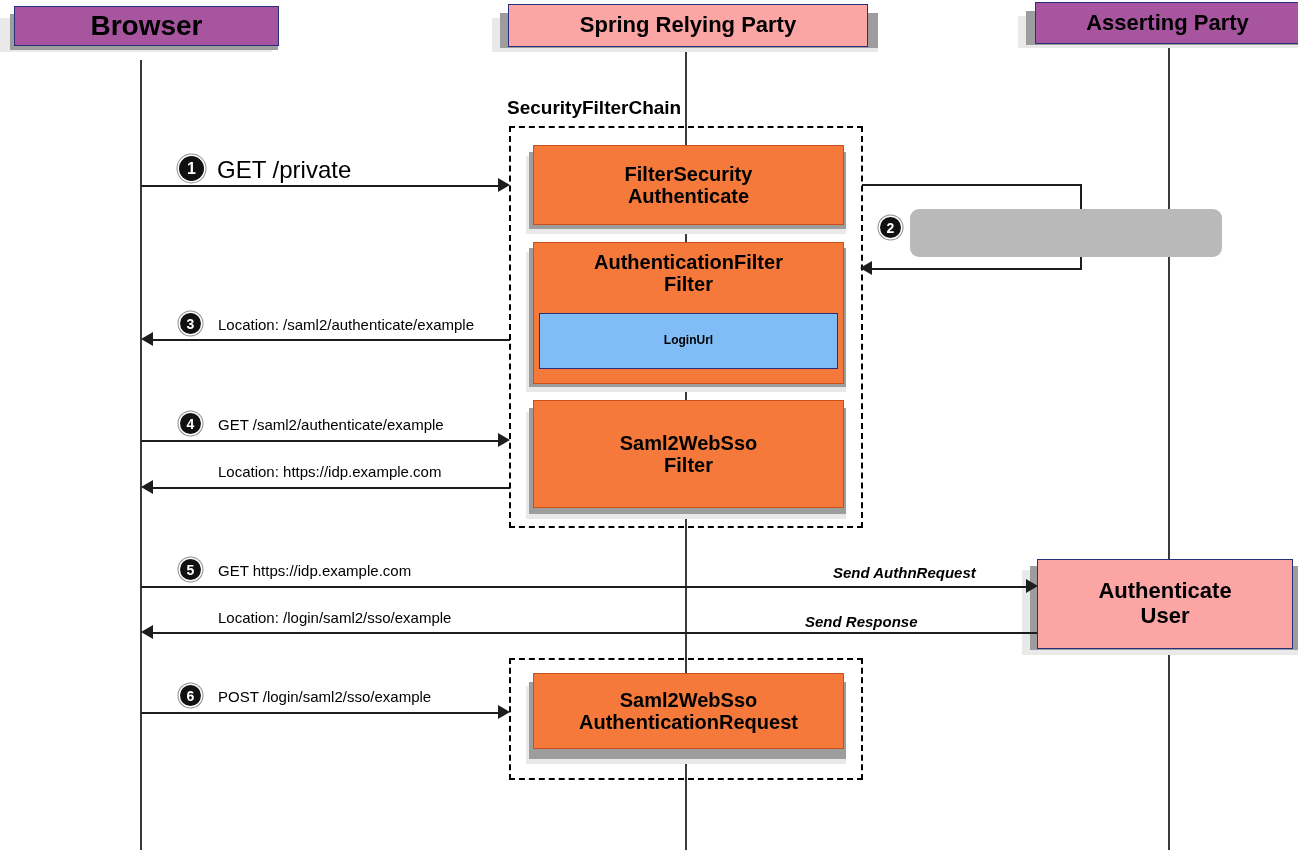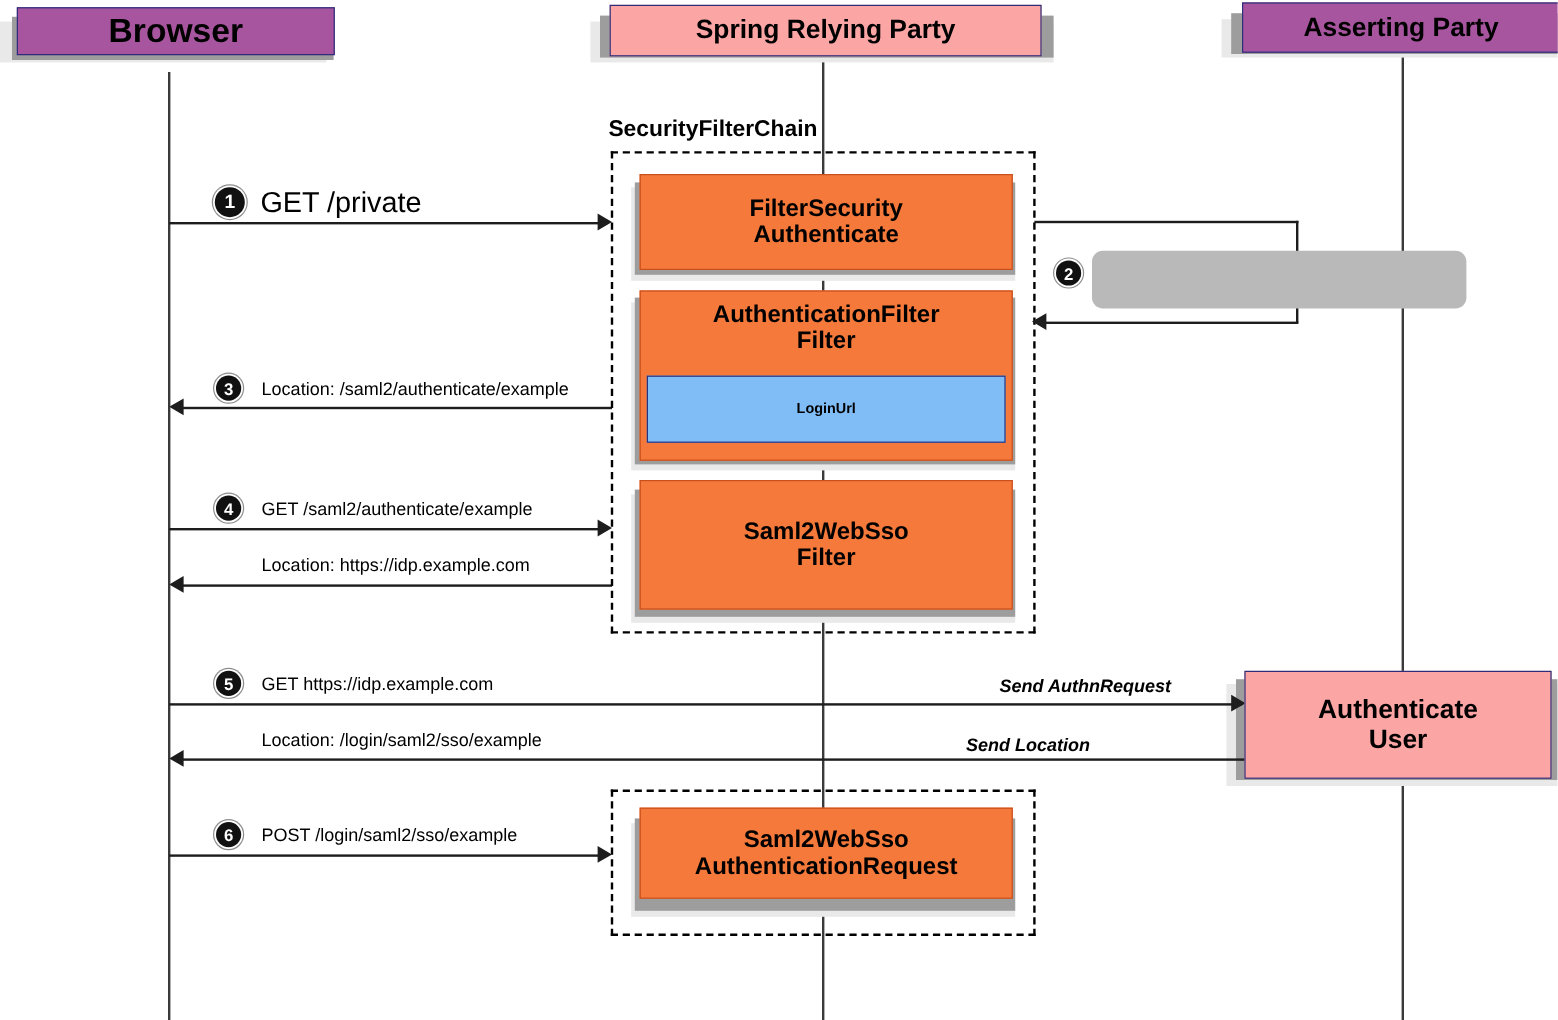--- a/index.html
+++ b/index.html
@@ -175,21 +175,21 @@
   <div class="msgline" style="left:148px;top:487px;width:362px;"></div>
   <div class="arrowL" style="left:141px;top:480px;"></div>
 
   <div class="bullet" style="left:180px;top:559px;">5</div>
   <div class="mlabel" style="left:218px;top:562px;">GET https://idp.example.com</div>
   <div class="msgline" style="left:141px;top:586px;width:894px;"></div>
   <div class="arrowR" style="left:1026px;top:579px;"></div>
   <div class="mlabel ital" style="left:805px;top:564px;margin-left:28px;">Send AuthnRequest</div>
 
   <div class="mlabel" style="left:218px;top:609px;">Location: /login/saml2/sso/example</div>
-  <div class="mlabel ital" style="left:805px;top:613px;">Send Location</div>
+  <div class="mlabel ital" style="left:805px;top:613px;">Send Response</div>
   <div class="msgline" style="left:148px;top:632px;width:890px;"></div>
   <div class="arrowL" style="left:141px;top:625px;"></div>
 
   <div class="bullet" style="left:180px;top:685px;">6</div>
   <div class="mlabel" style="left:218px;top:688px;">POST /login/saml2/sso/example</div>
   <div class="msgline" style="left:141px;top:712px;width:365px;"></div>
   <div class="arrowR" style="left:498px;top:705px;"></div>
 
 </div>
 

